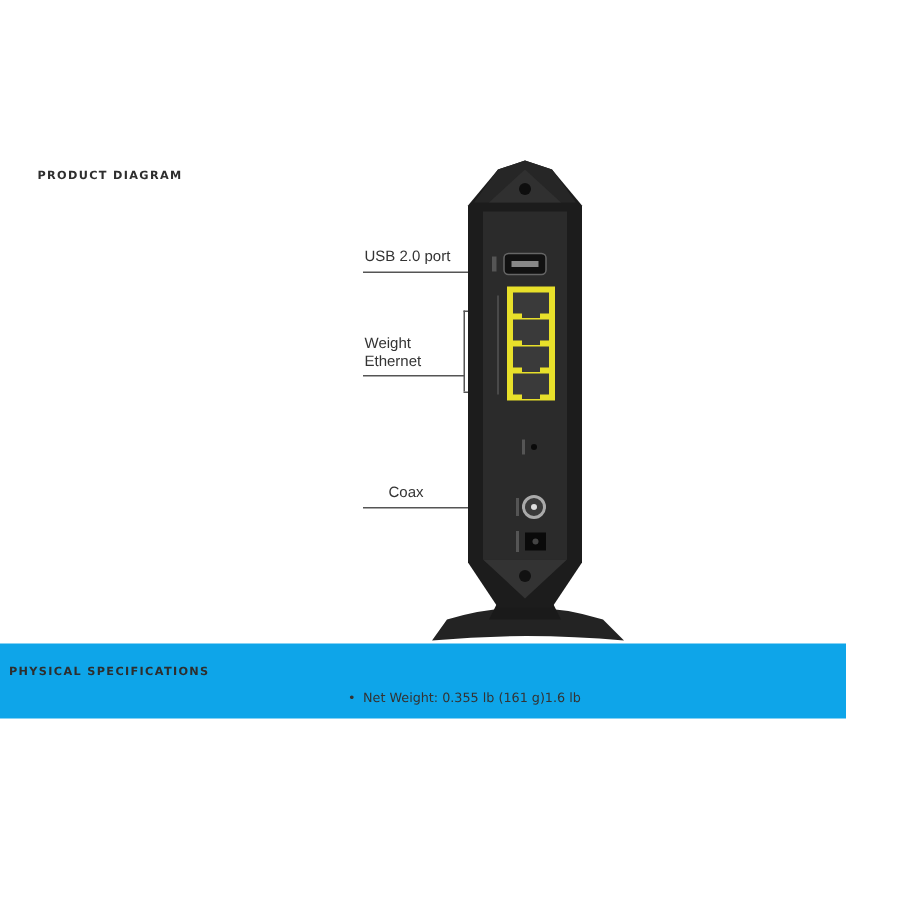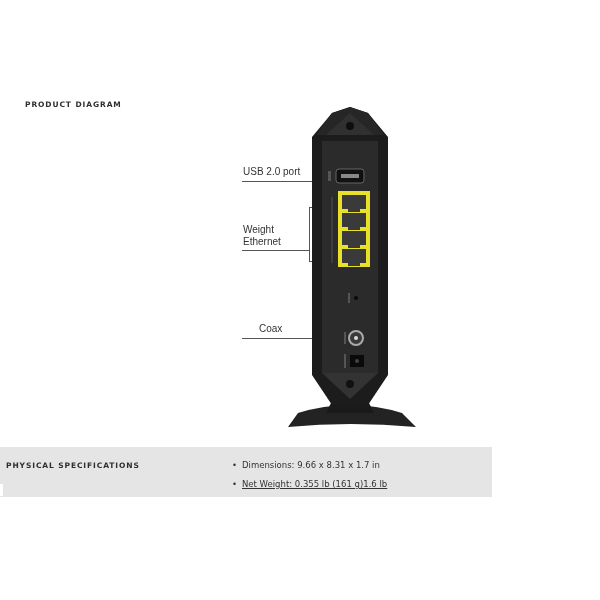--- a/index.html
+++ b/index.html
@@ -1,29 +1,29 @@
 <!DOCTYPE html>
 <html><head>
 <meta charset="utf-8">
 <style>
   html, body { margin:0; padding:0; }
   body { width:600px; height:600px; background:#ffffff; position:relative; overflow:hidden; font-family:"DejaVu Sans", sans-serif; }
   .section-title { position:absolute; font-family:"DejaVu Sans", sans-serif; font-weight:bold; font-size:7.5px; letter-spacing:0.9px; color:#2e2e2e; }
   .label { position:absolute; font-family:Liberation Sans, sans-serif; font-size:10px; color:#333; line-height:12px; }
   .hline { position:absolute; height:1px; background:#555; }
   .vline { position:absolute; width:1px; background:#555; }
-  .specs { position:absolute; left:0; top:447px; width:492px; height:50px; background:#e5e5e5; }
+  .specs { position:absolute; left:0; top:429px; width:564px; height:50px; background:#0ea5e9; }
   .spec-item { position:absolute; left:232px; font-size:8.5px; color:#333; font-family:"DejaVu Sans", sans-serif; }
   .spec-item .bullet { display:inline-block; width:10px; }
   .notch { position:absolute; left:0; top:484px; width:3px; height:12px; background:#fff; }
 </style>
 </head>
 <body>
 
-<div class="section-title" style="left:6px; top:100px;padding-left:19px;">PRODUCT DIAGRAM</div>
+<div class="section-title" style="left:6px; top:112px;padding-left:19px;">PRODUCT DIAGRAM</div>
 
 <div class="label" style="left:243px; top:166px;">USB 2.0 port</div>
 <div class="hline" style="left:242px; top:181px; width:85px;"></div>
 
 <div class="label" style="left:243px; top:224px;">
   <span>Weight</span><br>
   <span>Ethernet</span>
 </div>
 <div class="hline" style="left:242px; top:250px; width:68px;"></div>
 <div class="vline" style="left:309px; top:207px; height:54px;"></div>
@@ -69,20 +69,17 @@
   <circle cx="86" cy="233" r="2" fill="#ddd"></circle>
   <rect x="74" y="227" width="2" height="12" fill="#555"></rect>
 
   <rect x="80" y="250" width="14" height="12" fill="#0a0a0a"></rect>
   <circle cx="87" cy="256" r="2" fill="#444"></circle>
   <rect x="74" y="249" width="2" height="14" fill="#555"></rect>
 </svg>
 
 <div class="specs">
   <div class="section-title" style="left:6px; top:14px;">PHYSICAL SPECIFICATIONS</div>
-  <div class="spec-item" style="top:13px;">
-    <span class="bullet">•</span><span>Dimensions: 9.66 x 8.31 x 1.7 in</span>
-  </div>
-  <div class="spec-item" style="top:32px;text-decoration:underline;">
+  <div class="spec-item" style="top:32px;">
     <span class="bullet">•</span><span>Net Weight: 0.355 lb (161 g)1.6 lb</span>
   </div>
 </div>
 <div class="notch"></div>
 
 </body></html>

